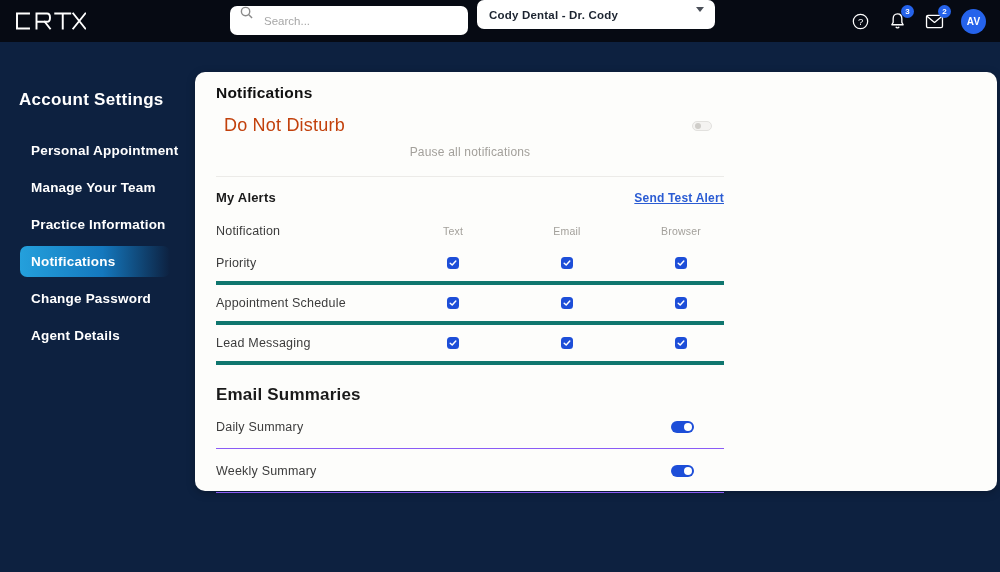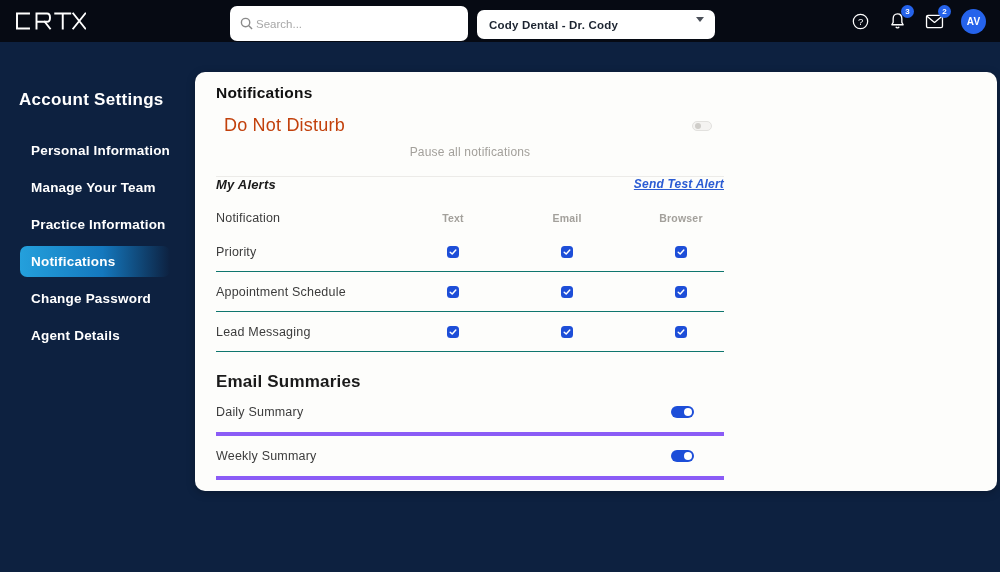--- a/index.html
+++ b/index.html
@@ -13,32 +13,32 @@
 
   
   .topbar {
     position:absolute; top:0; left:0; width:1000px; height:42px;
     background:#060a13; display:flex; align-items:center; z-index:5;
   }
   .logo { position:absolute; left:14px; top:10px; }
   .logo svg { display:block; }
 
   .searchbox {
-    position:absolute; left:230px; top:6px; width:238px; height:35px;
-    background:#fff; border-radius:7px; display:flex; align-items:center;
-    padding:0 10px; gap:3px;
+    position:absolute; left:230px; top:6px; width:238px; height:29px;
+    background:#fff; border-radius:7px; display:flex; 
+    padding:0 10px; gap:11px;
   }
   .searchbox input {
     border:none; outline:none; flex:1; font-size:11.5px;
     font-family:"Liberation Sans", sans-serif; color:#444; background:transparent;
   }
   .searchbox input::placeholder { color:#a7a7a7; }
 
   .account-select {
-    position:absolute; left:477px; top:10px; width:238px; height:29px;
+    position:absolute; left:477px; top:0; width:238px; height:29px;
     background:#fff; border-radius:7px; display:flex; align-items:center;
     padding:4px 12px; cursor:pointer;
   }
   .account-select .sel-label { font-size:11.5px; color:#1c2430; font-weight:600; letter-spacing:.2px; }
   .account-select .chev {
     position:absolute; right:11px; top:7px;
     width:0; height:0; border-left:4px solid transparent; border-right:4px solid transparent;
     border-top:5px solid #4a4f58;
   }
 
@@ -80,41 +80,41 @@
   .card-inner { padding:12px 0 0 21px; width:529px; }
 
   .card-title { font-size:15.5px; font-weight:700; color:#111; letter-spacing:.2px; }
 
   .dnd-row { margin-top:13px; display:flex; align-items:center; justify-content:space-between; padding-right:12px; }
   .dnd-label { font-size:18px; color:#c2410c; letter-spacing:.2px;margin-left:8px; }
   .dnd-desc { margin-top:9px; font-size:12px; color:#a3a09b; letter-spacing:.2px;text-align:center; }
 
   .divider { margin-top:17px; border-top:1px solid #ecebe8; width:508px; }
 
-  .alerts-head { display:flex; align-items:flex-start; justify-content:space-between; width:508px;font-style:italic; }
+  .alerts-head { margin-top:13px; display:flex; align-items:flex-end; justify-content:space-between; width:508px; }
   .alerts-title { font-size:13px; font-weight:700; color:#1a1a1a; letter-spacing:.2px; }
   .test-alert-link { font-size:12px; font-weight:700; color:#2b5cd3; text-decoration:underline; cursor:pointer; letter-spacing:.2px; }
 
   .alert-table { width:508px; margin-top:12px; }
   .a-row { display:flex; align-items:center;gap:28px; }
   .a-header { height:28px; }
   .a-header .a-cell { font-size:10.5px; color:#a3a09b; letter-spacing:.2px; }
-  .a-body-row { height:40px; border-bottom:1px solid #0f766e; }
+  .a-body-row { height:40px; border-bottom:4px solid #0f766e; }
   .a-cell.c-label { flex:1; font-size:12.5px; color:#3c3c3c; letter-spacing:.2px; }
-  .a-cell.c-check { width:86px; display:flex; justify-content:center; align-items:center;font-weight:bold; }
+  .a-cell.c-check { width:86px; display:flex; justify-content:center; align-items:center; }
 
   .checkbox {
     width:12px; height:12px; border-radius:3.5px; background:#1d4ed8;
     display:flex; align-items:center; justify-content:center; cursor:pointer;
   }
 
   .summaries-title { margin-top:20px; font-size:17px; font-weight:700; color:#1a1a1a; letter-spacing:.2px; }
   .summary-row {
     width:508px; height:44px; display:flex; align-items:center; justify-content:space-between;
-    border-bottom:4px solid #8b5cf6; padding-right:30px;
+    border-bottom:1px solid #8b5cf6; padding-right:30px;
   }
   .summary-label { font-size:12.5px; color:#3c3c3c; letter-spacing:.2px; }
 
   
   .toggle-on {
     width:23px; height:12px; border-radius:7px; background:#1d4ed8; position:relative; cursor:pointer;
   }
   .toggle-on .knob {
     position:absolute; right:2px; top:2px; width:8px; height:8px; border-radius:50%; background:#fff;
   }
@@ -180,21 +180,21 @@
     </div>
 
     <div class="avatar">AV</div>
   </div>
 </header>
 
 <nav class="sidebar">
   <div class="sidebar-title">Account Settings</div>
   <div class="side-menu">
       <div class="side-item">
-        <span>Personal Information</span>
+        <span>Personal Appointment</span>
       </div>
       <div class="side-item">
         <span>Manage Your Team</span>
       </div>
       <div class="side-item">
         <span>Practice Information</span>
       </div>
       <div class="side-item active">
         <span>Notifications</span>
       </div>

